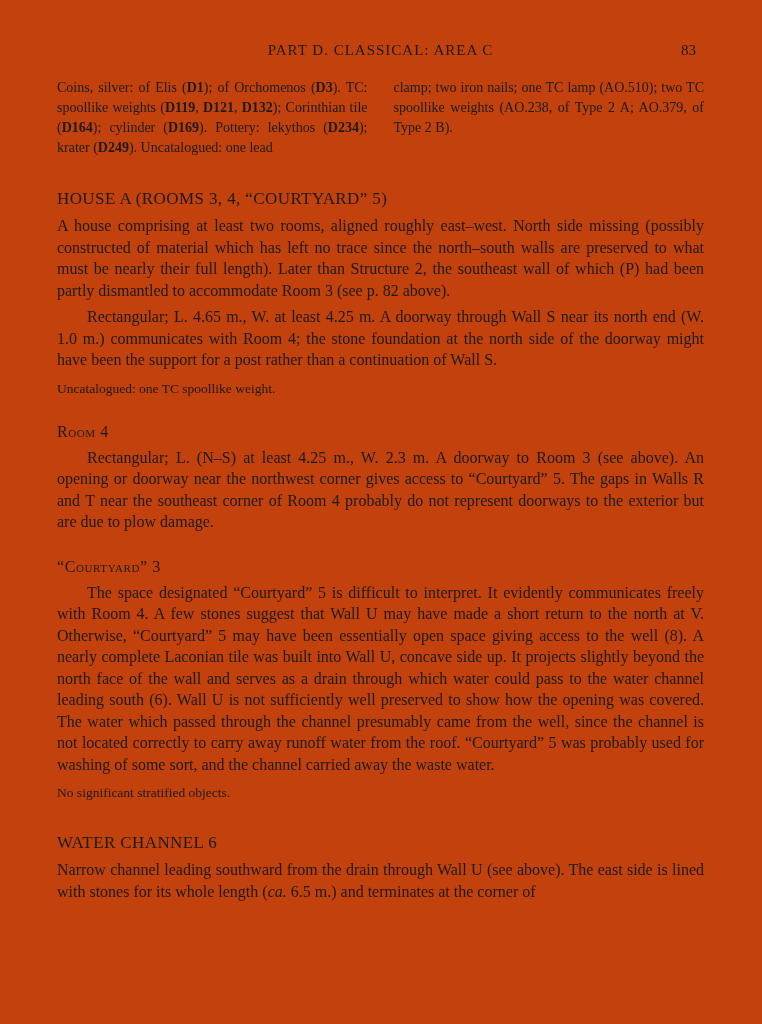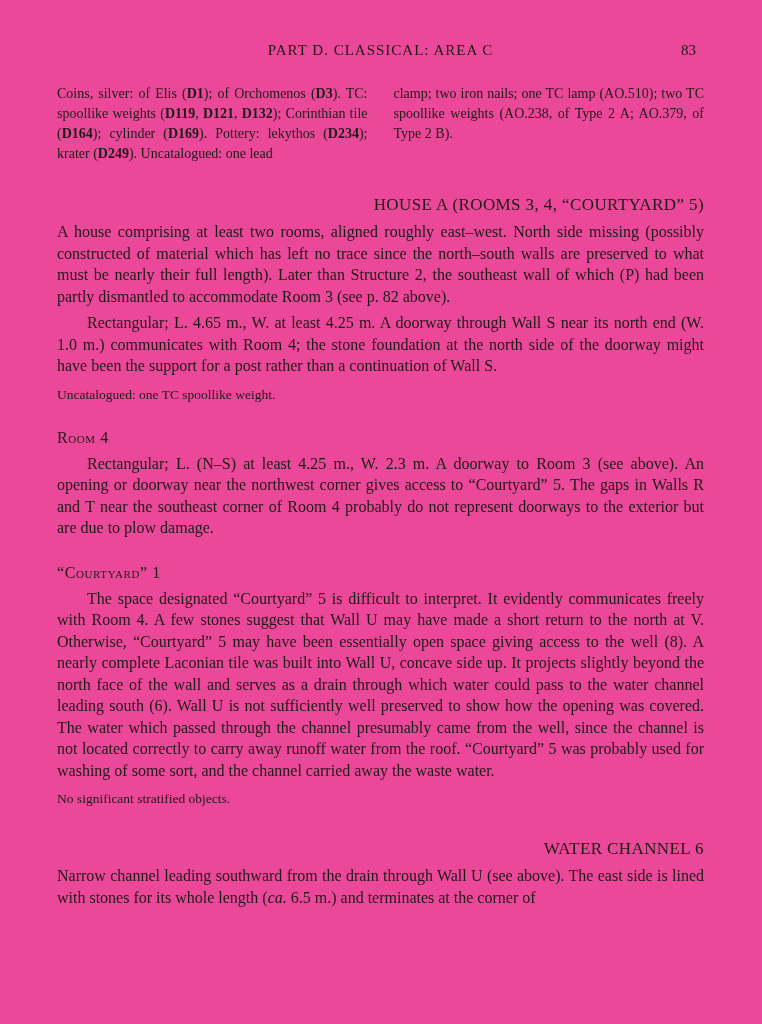--- a/index.html
+++ b/index.html
@@ -2,21 +2,21 @@
 <html><head>
 <meta charset="utf-8">
 <style>
   * { margin: 0; padding: 0; box-sizing: border-box; }
   html, body { background: #e9e7e1; }
   .page {
     position: relative;
     width: 762px;
     height: 1024px;
     margin: 0 auto;
-    background: #ec4899;
+    background: #c2410c;
     padding: 42px 58px 0 57px;
     font-family: "Liberation Serif", serif;
     color: #1c1b18;
     overflow: hidden;
   }
   .running-head {
     position: relative;
     text-align: center;
     font-size: 15px;
     letter-spacing: 1px;
@@ -24,31 +24,31 @@
   }
   .page-num {
     position: absolute;
     right: 8px;
     top: 0;
     letter-spacing: 0;
   }
   .finds-columns {
     display: flex;
     gap: 26px;
-    margin-top: 25px;
+    margin-top: 19px;
     font-size: 14px;
     line-height: 20px;
   }
   .finds-columns .col {
     flex: 1;
     text-align: justify;
   }
   .section-heading {
     margin-top: 30px;
-    text-align: right;
+    text-align: left;
     font-size: 17px;
     font-weight: 400;
     letter-spacing: 0.4px;
     line-height: 22px;
   }
   .body {
     margin-top: 5px;
     font-size: 16px;
     line-height: 21.5px;
     text-align: justify;
@@ -87,20 +87,20 @@
 
   <h2 class="section-heading">HOUSE A (ROOMS 3, 4, “COURTYARD” 5)</h2>
   <p class="body">A house comprising at least two rooms, aligned roughly east–west. North side missing (possibly constructed of material which has left no trace since the north–south walls are preserved to what must be nearly their full length). Later than Structure 2, the southeast wall of which (P) had been partly dismantled to accommodate Room 3 (see p. 82 above).</p>
 
   <p class="body indent">Rectangular; L. 4.65 m., W. at least 4.25 m. A doorway through Wall S near its north end (W. 1.0 m.) communicates with Room 4; the stone foundation at the north side of the doorway might have been the support for a post rather than a continuation of Wall S.</p>
   <p class="finds-note">Uncatalogued: one TC spoollike weight.</p>
 
   <h3 class="side-heading">Room 4</h3>
   <p class="body indent">Rectangular; L. (N–S) at least 4.25 m., W. 2.3 m. A doorway to Room 3 (see above). An opening or doorway near the northwest corner gives access to “Courtyard” 5. The gaps in Walls R and T near the southeast corner of Room 4 probably do not represent doorways to the exterior but are due to plow damage.</p>
 
-  <h3 class="side-heading">“Courtyard” 1</h3>
+  <h3 class="side-heading">“Courtyard” 3</h3>
   <p class="body indent">The space designated “Courtyard” 5 is difficult to interpret. It evidently communicates freely with Room 4. A few stones suggest that Wall U may have made a short return to the north at V. Otherwise, “Courtyard” 5 may have been essentially open space giving access to the well (8). A nearly complete Laconian tile was built into Wall U, concave side up. It projects slightly beyond the north face of the wall and serves as a drain through which water could pass to the water channel leading south (6). Wall U is not sufficiently well preserved to show how the opening was covered. The water which passed through the channel presumably came from the well, since the channel is not located correctly to carry away runoff water from the roof. “Courtyard” 5 was probably used for washing of some sort, and the channel carried away the waste water.</p>
   <p class="finds-note">No significant stratified objects.</p>
 
   <h2 class="section-heading">WATER CHANNEL 6</h2>
   <p class="body"><span>Narrow channel leading southward from the drain through Wall U (see above). The east side is lined with stones for its whole length (</span><span class="italic">ca.</span><span> 6.5 m.) and terminates at the corner of</span></p>
 
 </div>
 
 </body></html>

